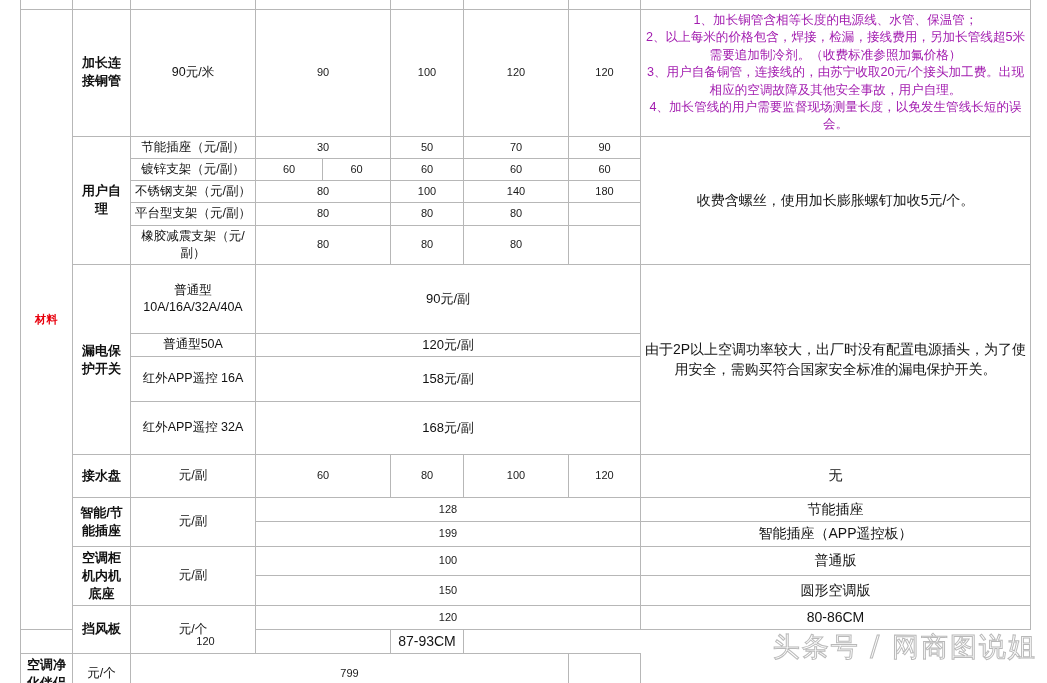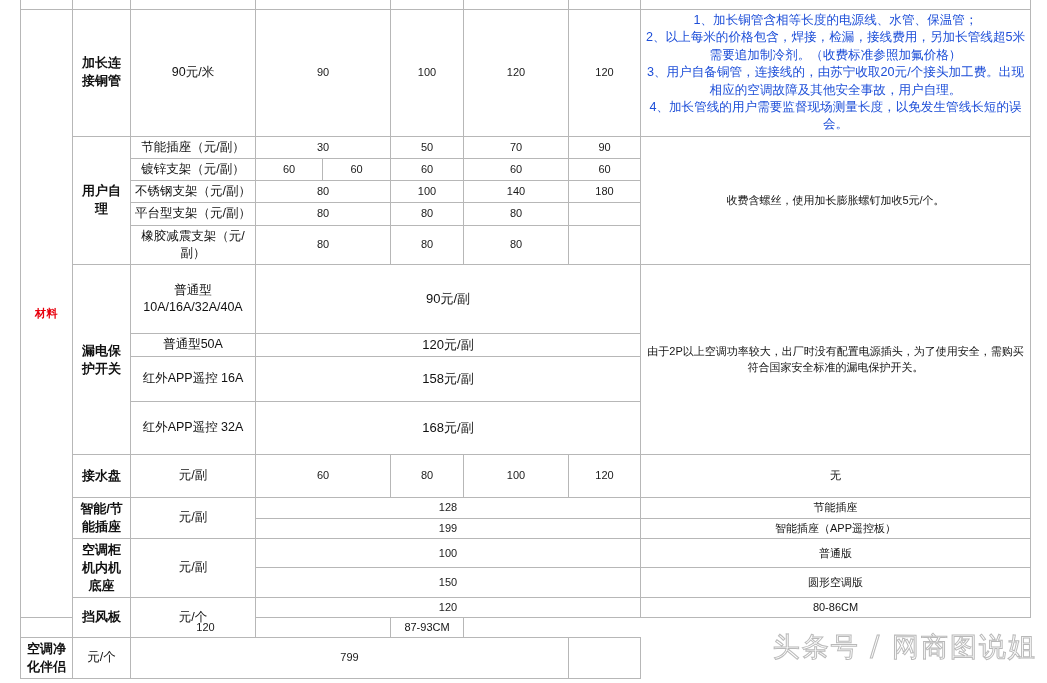--- a/index.html
+++ b/index.html
@@ -48,25 +48,25 @@
     letter-spacing:.5px;
   }
   .cat{font-weight:bold;font-size:13px;}
   .spec{font-weight:normal;font-size:12.5px;}
   .num{font-weight:normal;font-size:11px;color:#1a1a1a;}
   .note{
     text-align:left;
     font-size:12.6px;
     line-height:1.62;
     padding:4px 8px 4px 9px;
-    color:#1d4ed8;
+    color:#a21caf;
   }
   .note-c{
     text-align:center;
-    font-size:11px;
+    font-size:14px;
     line-height:1.6;
     padding:4px 8px;
     color:#141414;
   }
   .tall{height:118px;font-family:Liberation Mono, monospace;}
   .topstub{height:14px;border-top:1px solid #b7b7b7;}
   .price{font-size:13px;}
 
   #watermark{
     position:absolute;

